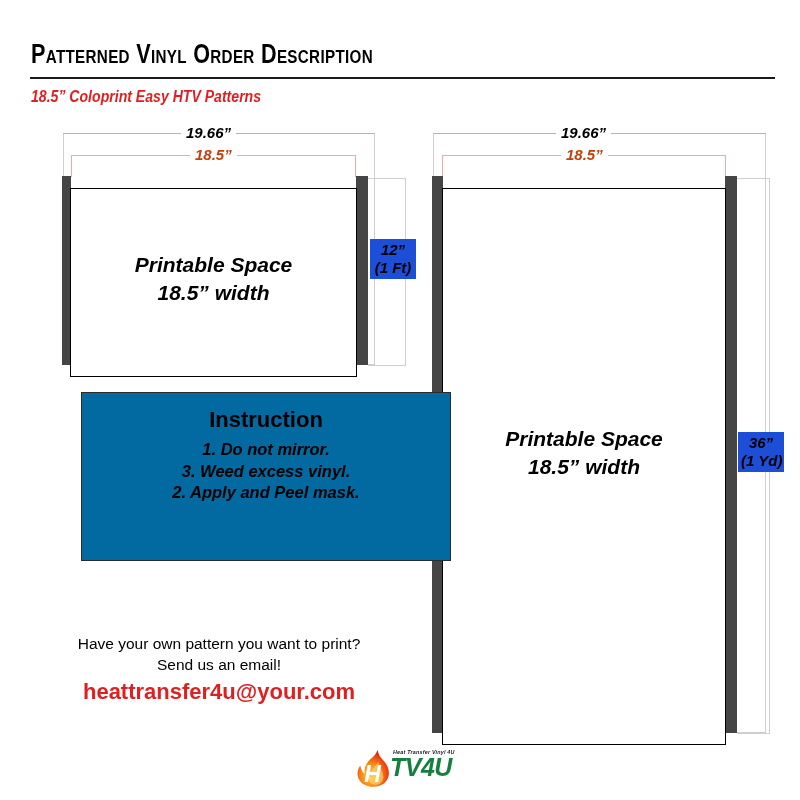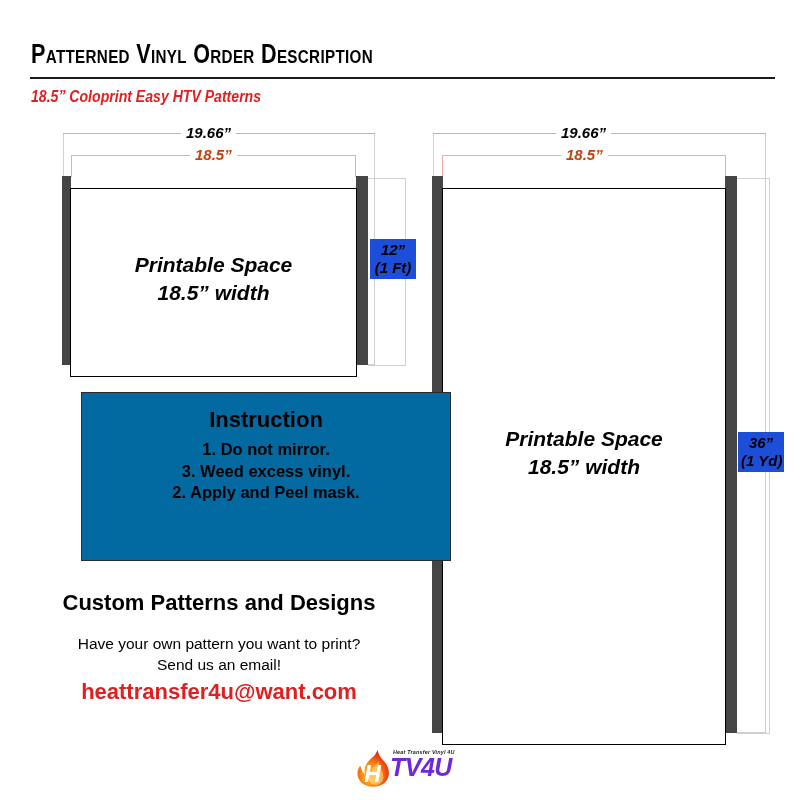--- a/index.html
+++ b/index.html
@@ -143,21 +143,21 @@
   }
   .instruction-list {
     list-style: none;
     margin: 6px 0 0 0;
     padding: 0;
     text-align: center;
     font-weight: bold;
     font-size: 16.5px;
     line-height: 21.5px;
   }
-  .instruction-list li { white-space: nowrap; }
+  .instruction-list li { white-space: nowrap; font-style: italic; }
 
   
   .custom-heading {
     position: absolute;
     left: 34px;
     top: 589px;
     width: 370px;
     text-align: center;
     font-weight: bold;
     font-size: 22px;
@@ -207,21 +207,21 @@
     white-space: nowrap;
   }
   .logo-word {
     position: absolute;
     left: 35px;
     top: 6px;
     font-size: 25px;
     font-weight: bold;
     font-style: italic;
     letter-spacing: -0.5px;
-    color: #6d28d9;
+    color: #15803d;
     line-height: 27px;
     white-space: nowrap;
   }
   .logo-flame {
     position: absolute;
     left: 0;
     top: 0;
     width: 40px;
     height: 40px;
   }
@@ -293,28 +293,27 @@
 
   <div class="instruction-box">
     <div class="instruction-title">Instruction</div>
     <ul class="instruction-list">
       <li>1. Do not mirror.</li>
       <li>3. Weed excess vinyl.</li>
       <li>2. Apply and Peel mask.</li>
     </ul>
   </div>
 
-  <div class="custom-heading">Custom Patterns and Designs</div>
 
   <div class="custom-sub">
     <div>Have your own pattern you want to print?</div>
     <div>Send us an email!</div>
   </div>
 
-  <div class="custom-email">heattransfer4u@want.com</div>
+  <div class="custom-email">heattransfer4u@your.com</div>
 
   <div class="logo">
     <svg class="logo-flame" viewBox="0 0 40 40">
       <defs>
         <radialGradient id="flameGrad" cx="42%" cy="68%" r="72%">
           <stop offset="0%" stop-color="#ffd24a"></stop>
           <stop offset="42%" stop-color="#f98b15"></stop>
           <stop offset="78%" stop-color="#ec3a12"></stop>
           <stop offset="100%" stop-color="#c20d08"></stop>
         </radialGradient>

